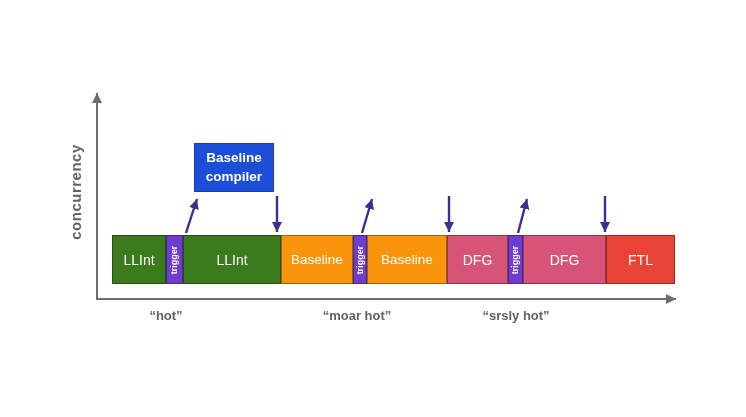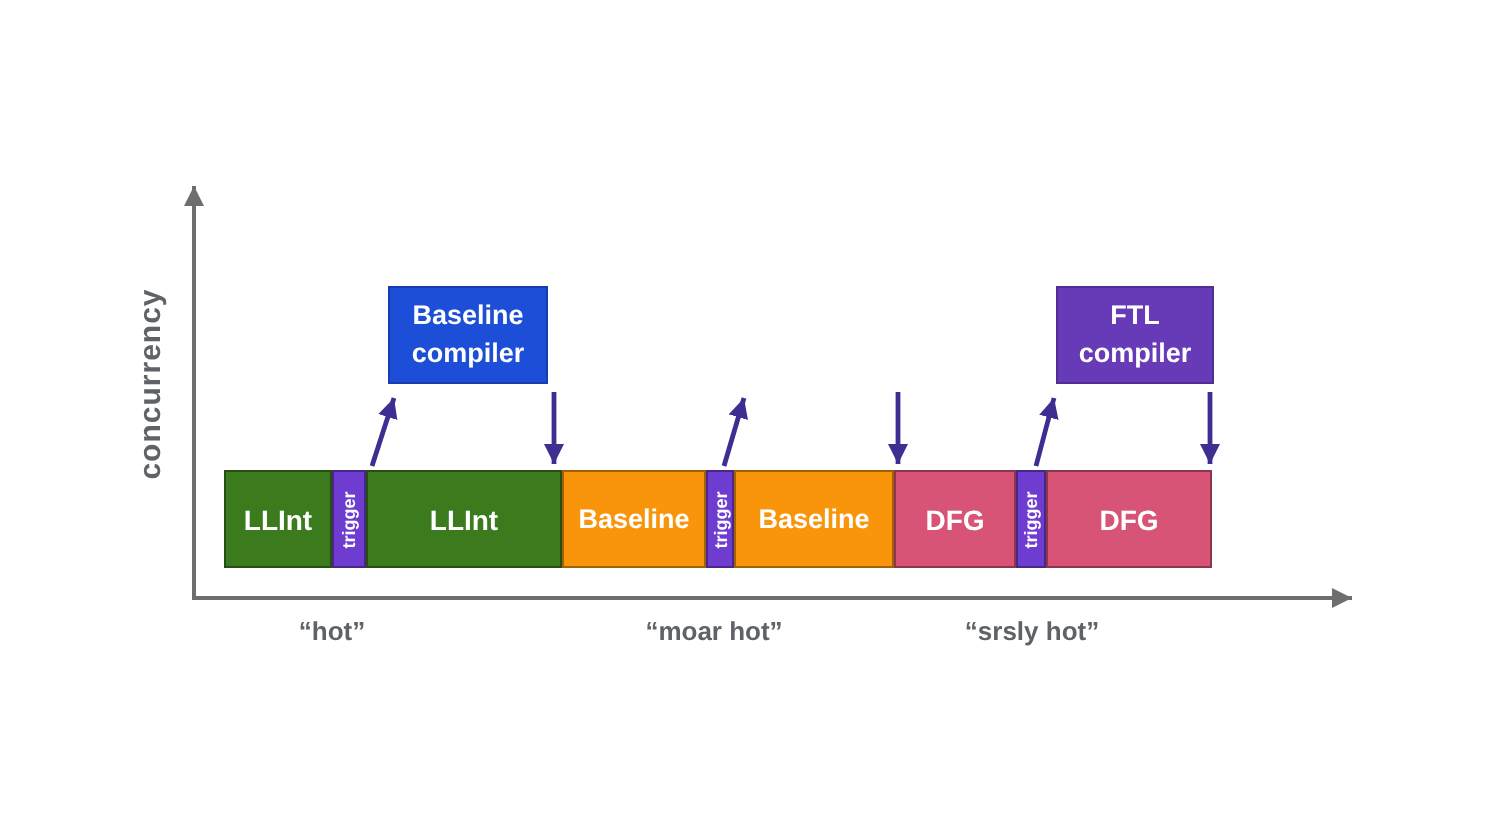--- a/index.html
+++ b/index.html
@@ -35,21 +35,21 @@
   .bar-segment{
     position:absolute;
     top:235px;
     height:49px;
     box-sizing:border-box;
     border:1px solid rgba(0,0,0,0.35);
     display:flex;
     align-items:center;
     justify-content:center;
     color:#ffffff;
-    font-weight:bold;
+    font-weight:normal;
     font-size:14px;
   }
   .bar-segment.trigger{
     font-weight:bold;
   }
   .trigger-text{
     transform:rotate(-90deg);
     font-size:9px;
     font-weight:bold;
     white-space:nowrap;
@@ -121,35 +121,35 @@
     <line x1="362" y1="233" x2="372" y2="199" stroke-width="2.4" marker-end="url(#ah-purple)" stroke="#3F2D91"></line>
     <line x1="449" y1="196" x2="449" y2="232" stroke-width="2.4" marker-end="url(#ah-purple)" stroke="#3F2D91"></line>
 
     <line x1="518" y1="233" x2="527" y2="199" stroke-width="2.4" marker-end="url(#ah-purple)" stroke="#3F2D91"></line>
     <line x1="605" y1="196" x2="605" y2="232" stroke-width="2.4" marker-end="url(#ah-purple)" stroke="#3F2D91"></line>
   </svg>
 
   <div class="y-axis-label">concurrency</div>
 
   <div class="compiler-box box1" style="background-color: #1d4ed8;">Baseline compiler</div>
-  <div class="compiler-box box3" style="background-color: rgb(103, 58, 183);">FTL compiler</div>
 
   <div class="bar-segment seg1" style="background-color: rgb(60, 122, 30);">LLInt</div>
   <div class="bar-segment seg2 trigger" style="background-color: rgb(110, 60, 207);">
     <span class="trigger-text">trigger</span>
   </div>
   <div class="bar-segment seg3" style="background-color: rgb(60, 122, 30);">LLInt</div>
   <div class="bar-segment seg4" style="background-color: rgb(249, 149, 11);">Baseline</div>
   <div class="bar-segment seg5 trigger" style="background-color: rgb(110, 60, 207);">
     <span class="trigger-text">trigger</span>
   </div>
   <div class="bar-segment seg6" style="background-color: rgb(249, 149, 11);">Baseline</div>
   <div class="bar-segment seg7" style="background-color: rgb(216, 84, 119);">DFG</div>
   <div class="bar-segment seg8 trigger" style="background-color: rgb(110, 60, 207);">
     <span class="trigger-text">trigger</span>
   </div>
   <div class="bar-segment seg9" style="background-color: rgb(216, 84, 119);">DFG</div>
+  <div class="bar-segment seg10" style="background-color: rgb(232, 67, 52);">FTL</div>
 
   <div class="x-tick-label tick2">“moar hot”</div>
   <div class="x-tick-label tick1">“hot”</div>
   <div class="x-tick-label tick3">“srsly hot”</div>
 
 </div>
 
 </body></html>

